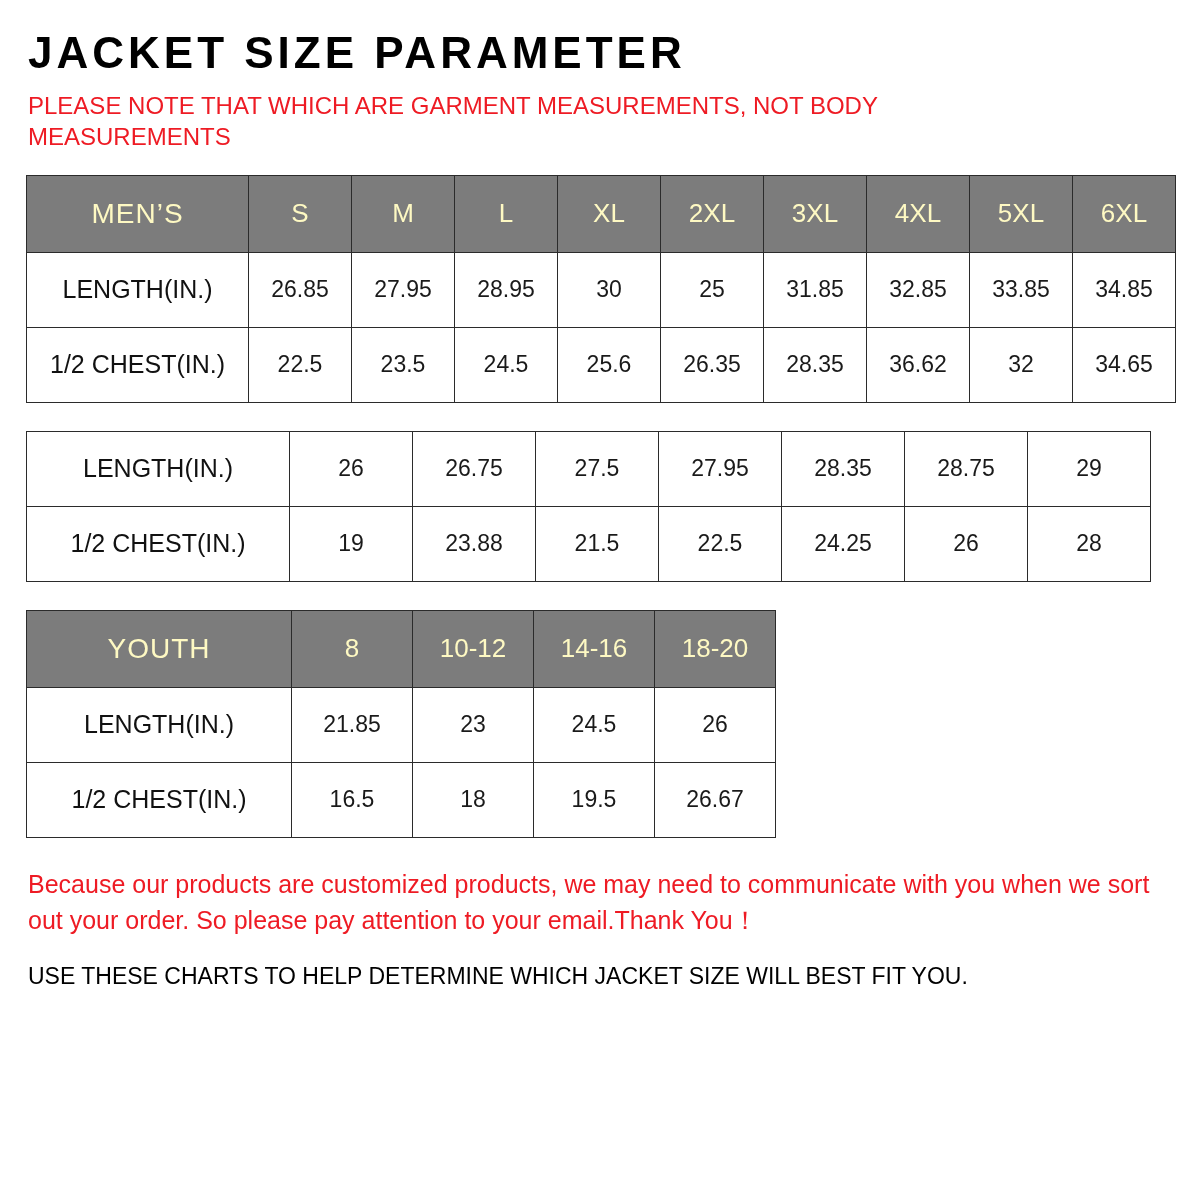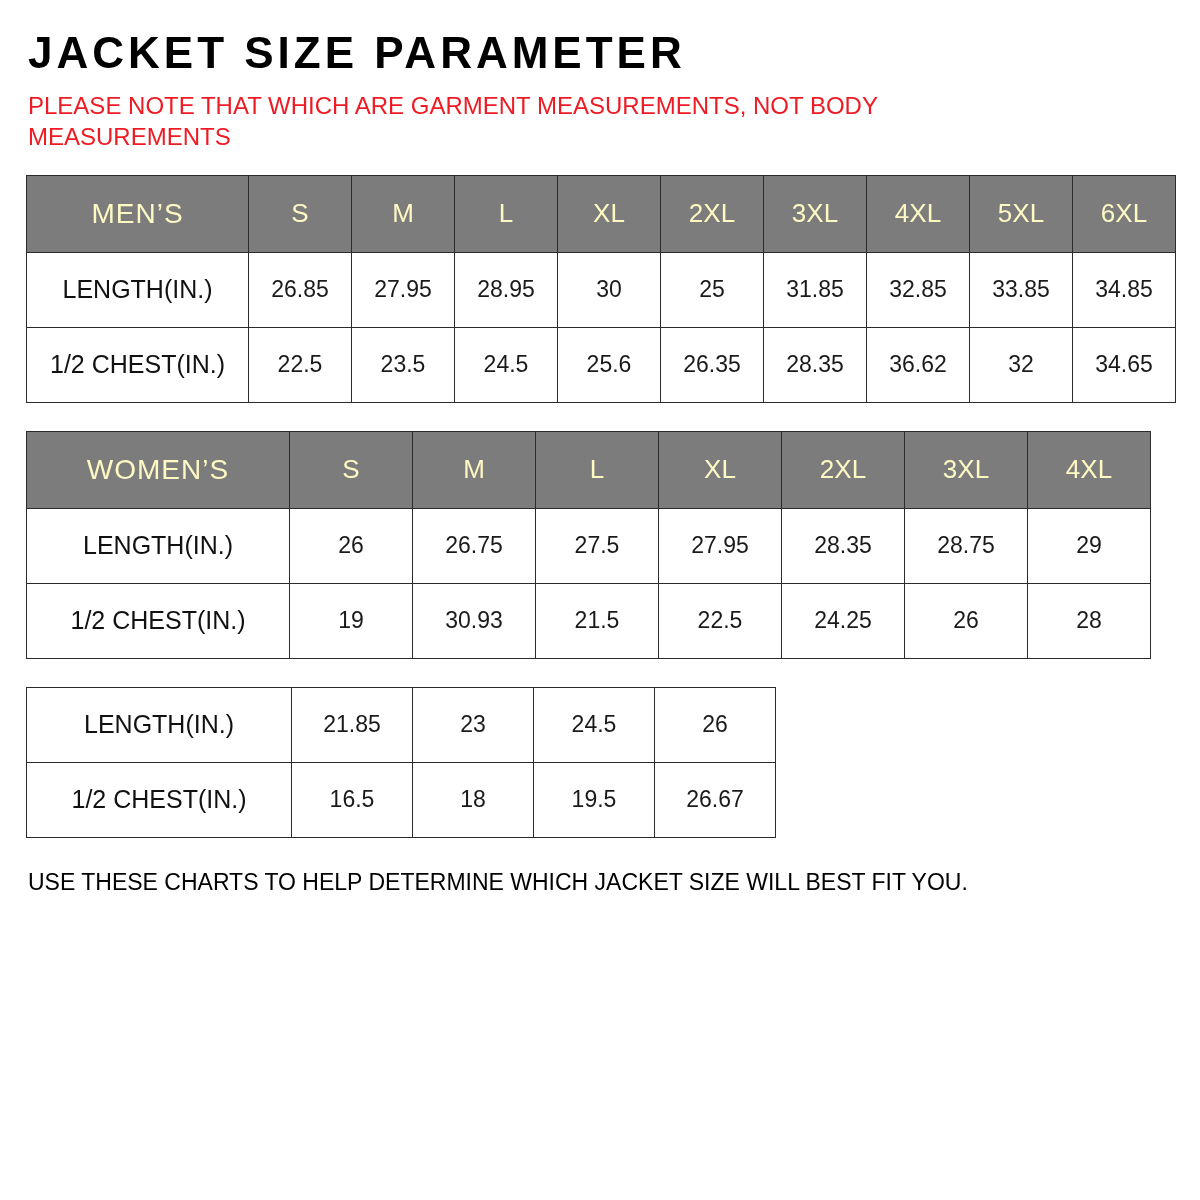--- a/index.html
+++ b/index.html
@@ -164,74 +164,72 @@
       <col class="label">
         <col class="sz">
         <col class="sz">
         <col class="sz">
         <col class="sz">
         <col class="sz">
         <col class="sz">
         <col class="sz">
     </colgroup>
     <tbody>
-      <tr class="head">
-        <td class="cat">WOMEN’S</td>
-        <td>S</td>
-        <td>M</td>
-        <td>L</td>
-        <td>XL</td>
-        <td>2XL</td>
-        <td>3XL</td>
-        <td>4XL</td>
-      </tr>
       <tr>
         <td class="rowlabel">LENGTH(IN.)</td>
         <td>26</td>
         <td>26.75</td>
         <td>27.5</td>
         <td>27.95</td>
         <td>28.35</td>
         <td>28.75</td>
         <td>29</td>
       </tr>
       <tr>
         <td class="rowlabel">1/2 CHEST(IN.)</td>
         <td>19</td>
-        <td>30.93</td>
+        <td>23.88</td>
         <td>21.5</td>
         <td>22.5</td>
         <td>24.25</td>
         <td>26</td>
         <td>28</td>
       </tr>
     </tbody>
   </table>
 
   <table class="size-table" id="youth-table">
     <colgroup>
       <col class="label">
         <col class="sz">
         <col class="sz">
         <col class="sz">
         <col class="sz">
     </colgroup>
     <tbody>
+      <tr class="head">
+        <td class="cat">YOUTH</td>
+        <td>8</td>
+        <td>10-12</td>
+        <td>14-16</td>
+        <td>18-20</td>
+      </tr>
       <tr>
         <td class="rowlabel">LENGTH(IN.)</td>
         <td>21.85</td>
         <td>23</td>
         <td>24.5</td>
         <td>26</td>
       </tr>
       <tr>
         <td class="rowlabel">1/2 CHEST(IN.)</td>
         <td>16.5</td>
         <td>18</td>
         <td>19.5</td>
         <td>26.67</td>
       </tr>
     </tbody>
   </table>
 
+  <div class="footer-note">Because our products are customized products, we may need to communicate with you when we sort out your order. So please pay attention to your email.Thank You！</div>
   <div class="footer-note2">USE THESE CHARTS TO HELP DETERMINE WHICH JACKET SIZE WILL BEST FIT YOU.</div>
 
 </div>
 
 </body></html>

